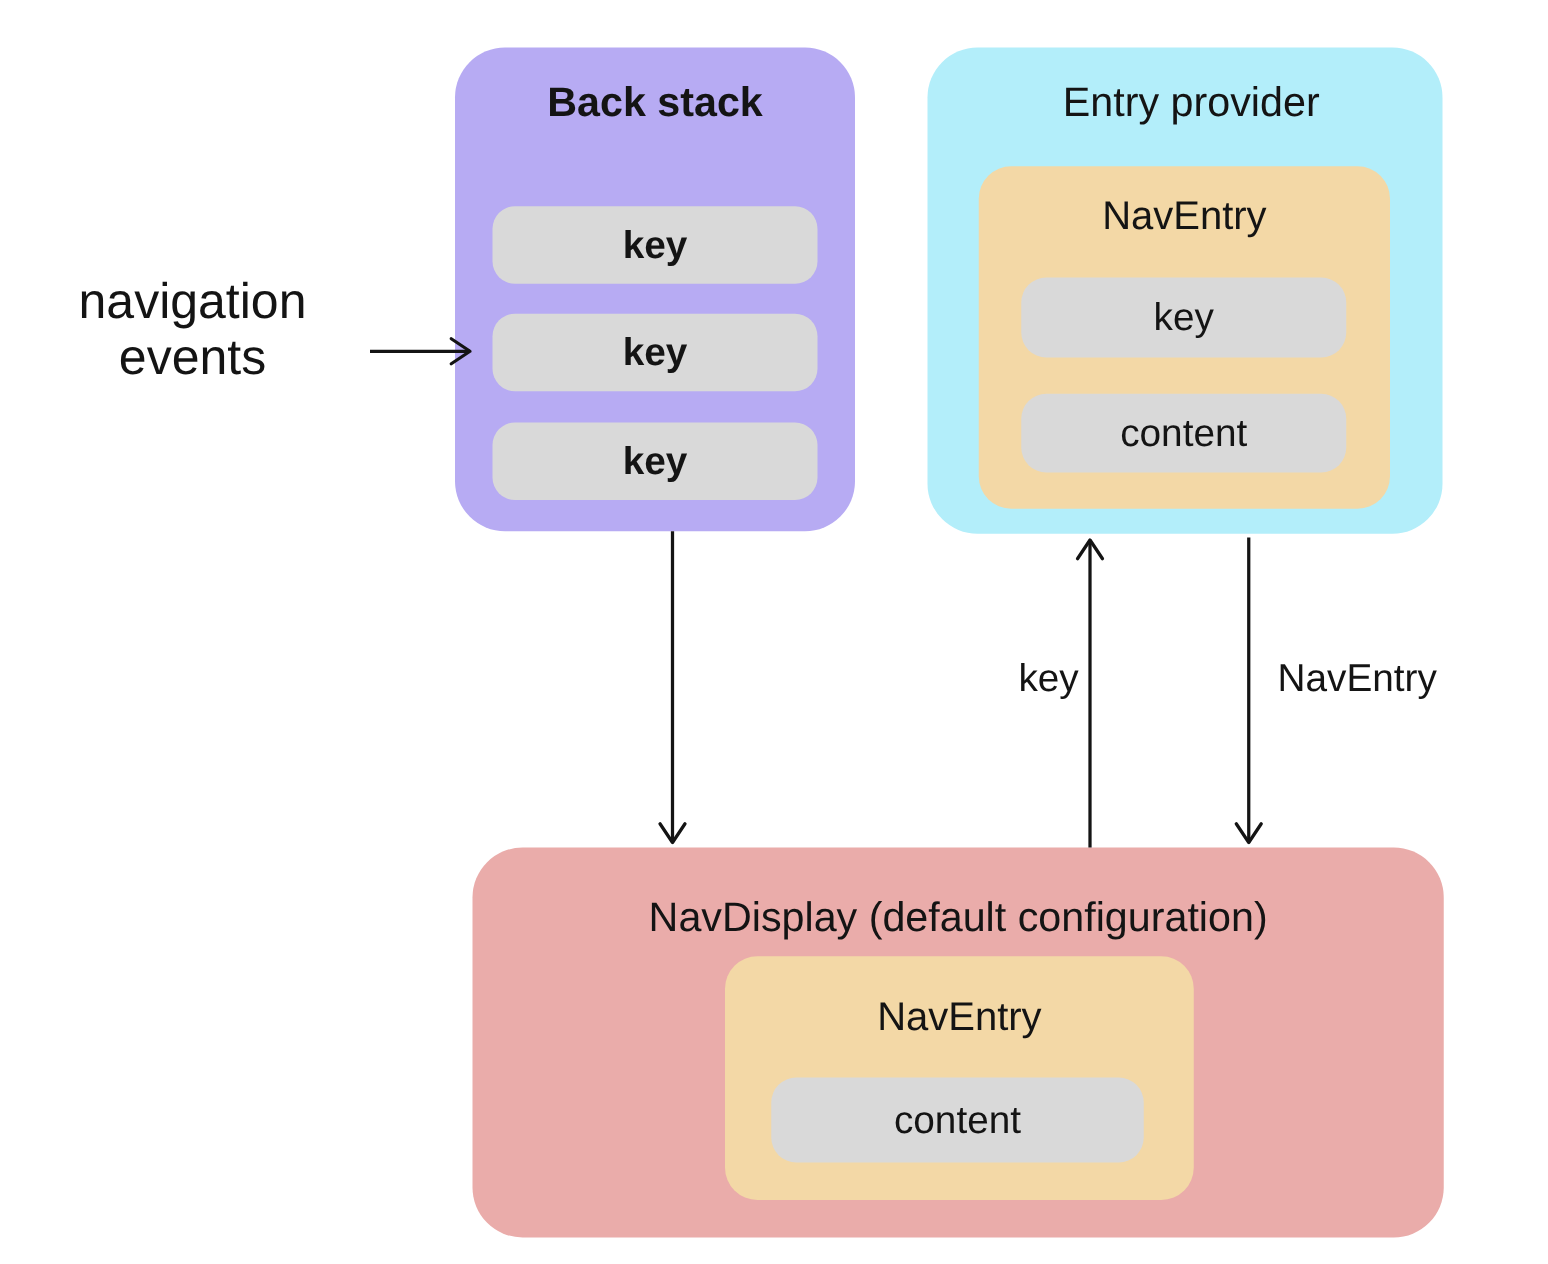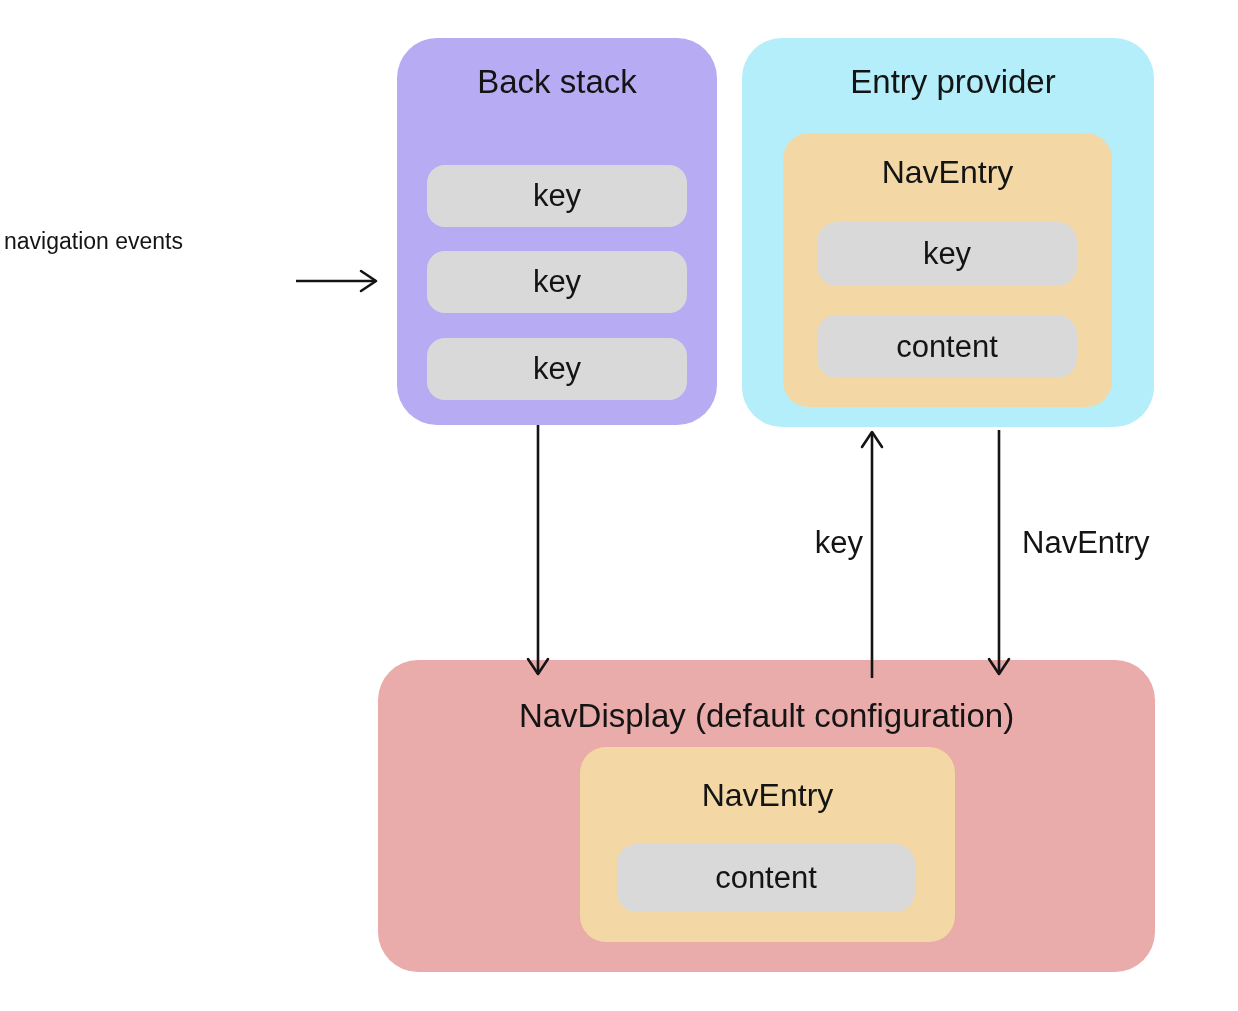--- a/index.html
+++ b/index.html
@@ -31,23 +31,24 @@
     border-radius: 40px;
   }
   .box-title {
     text-align: center;
     font-size: 33px;
     line-height: 36px;
     color: var(--text);
     white-space: nowrap;
   }
   .back-stack {
-    left: 397px; top: 38px;
+    left: 364px; top: 38px;
     width: 320px; height: 387px;
     background: var(--back-stack-bg);
+    font-weight: bold;
   }
   .back-stack .box-title { margin-top: 26px; }
   .entry-provider {
     left: 742px; top: 38px;
     width: 412px; height: 389px;
     background: var(--entry-provider-bg);
     padding-left: 10px;
   }
   .entry-provider .box-title { margin-top: 26px; }
   .chip {
@@ -74,39 +75,40 @@
   .nav-entry-provider {
     left: 41px; top: 95px;
     width: 329px; height: 274px;
   }
   .nav-entry-provider .box-title { margin-top: 21px; }
   .nav-entry-provider .chip { left: 34px; width: 260px; border-radius: 20px; }
   .nav-entry-provider .chip.ep-key { top: 89px; height: 64px; }
   .nav-entry-provider .chip.ep-content { top: 182px; height: 63px; }
 
   .nav-display {
-    left: 378px; top: 660px;
+    left: 378px; top: 678px;
     width: 777px; height: 312px;
     background: var(--nav-display-bg);
   }
   .nav-display .box-title { margin-top: 36px; line-height: 40px; }
   .nav-entry-display {
     left: 202px; top: 87px;
     width: 375px; height: 195px;
   }
   .nav-entry-display .box-title { margin-top: 28px; line-height: 40px; }
   .nav-entry-display .chip.nd-content {
     left: 37px; top: 97px; width: 298px; height: 68px; border-radius: 20px;
   }
 
   .side-label {
     position: absolute;
     left: 4px; top: 219px;
     width: 300px;
-    font-size: 23px;
+    text-align: center;
+    font-size: 40px;
     line-height: 45px;
     color: var(--text);
   }
   .arrow-label {
     position: absolute;
     font-size: 31px;
     line-height: 40px;
     color: var(--text);
     white-space: nowrap;
   }

